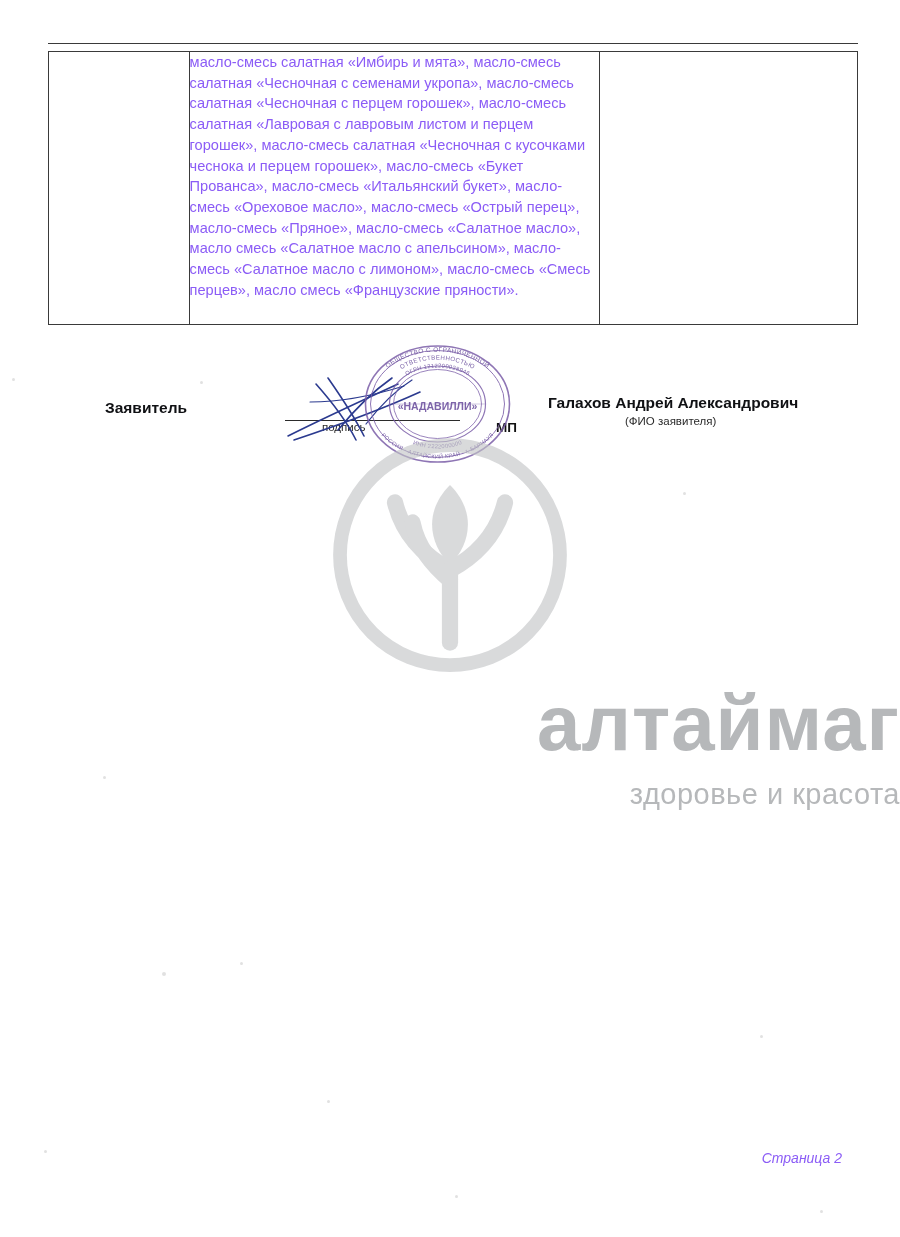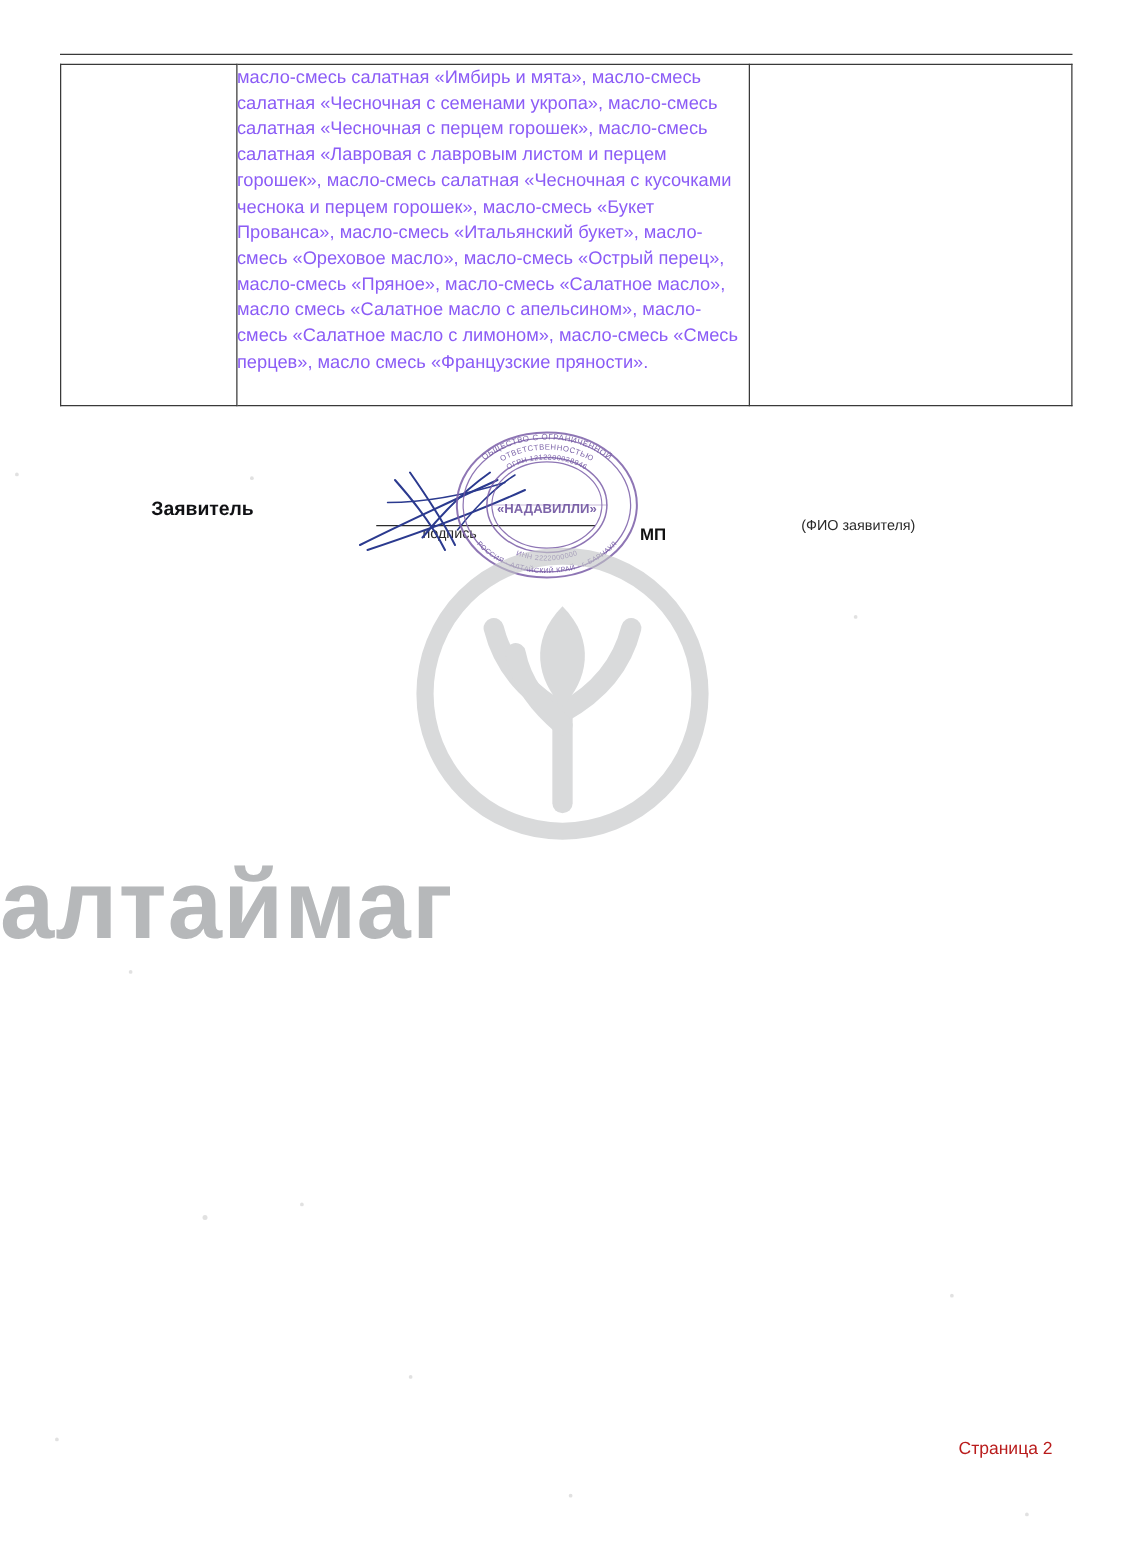--- a/index.html
+++ b/index.html
@@ -57,21 +57,21 @@
     font-size: 14.6px;
     line-height: 1.42;
     text-align: left;
     color: #8b5cf6;
   }
   .cell-right { width: 258px; }
 
   
   .sig-row {
     position: absolute;
-    left: 16px;
+    left: 0;
     top: 385px;
     width: 783px;
     height: 60px;
   }
   .sig-label {
     position: absolute;
     left: 105px;
     top: 14px;
     font-size: 15.5px;
     font-weight: bold;
@@ -138,21 +138,21 @@
     height: 128px;
     pointer-events: none;
   }
 
   
   .watermark {
     position: absolute;
     left: 0;
     top: 430px;
     width: 900px;
-    text-align: left;
+    text-align: right;
     pointer-events: none;
   }
   .wm-mark {
     width: 250px;
     height: 250px;
     margin: 0 auto;
     display: block;
     opacity: .62;
   }
   .wm-title {
@@ -168,21 +168,22 @@
     color: #b6b8ba;
     letter-spacing: .5px;
     margin-top: 16px;
   }
 
   .page-number {
     position: absolute;
     right: 58px;
     top: 1150px;
     font-size: 14px;
-    color: #b91c1c;
+    color: #8b5cf6;
+    font-style: italic;
   }
 </style>
 </head>
 <body>
 
 <div class="page">
 
   <div class="speck" style="left:12px;  top:378px; width:3px; height:3px;"></div>
   <div class="speck" style="left:200px; top:381px; width:3px; height:3px;"></div>
   <div class="speck" style="left:683px; top:492px; width:3px; height:3px;"></div>
@@ -205,20 +206,21 @@
       <td class="cell-right"></td>
     </tr>
   </tbody>
     </table>
 
   <div class="sig-row">
     <div class="sig-label">Заявитель</div>
     <div class="sig-line"></div>
     <div class="sig-caption">подпись</div>
     <div class="mp">МП</div>
+    <div class="applicant-name">Галахов Андрей Александрович</div>
     <div class="applicant-sub">(ФИО заявителя)</div>
   </div>
 
   <svg class="handsign" viewBox="0 0 200 90">
     <g fill="none" stroke="#2b3a8f" stroke-width="1.6" stroke-linecap="round">
       <path d="M8 78 C 40 62, 70 48, 118 26"></path>
       <path d="M14 82 C 50 70, 96 54, 140 34"></path>
       <path d="M36 26 C 52 44, 66 62, 76 82"></path>
       <path d="M48 20 C 62 40, 74 58, 84 78"></path>
       <path d="M58 72 C 76 50, 92 34, 112 20"></path>
@@ -267,17 +269,18 @@
       <circle cx="100" cy="100" r="88" fill="none" stroke="#c2c4c6" stroke-width="11"></circle>
       <g stroke="#c2c4c6" stroke-width="13" stroke-linecap="round" fill="none">
         <path d="M100 170 L100 104"></path>
         <path d="M100 112 C 78 100, 62 82, 56 58"></path>
         <path d="M100 112 C 122 100, 138 82, 144 58"></path>
         <path d="M100 120 C 86 108, 74 94, 70 74"></path>
       </g>
       <path d="M100 108 C 84 92, 78 66, 100 44 C 122 66, 116 92, 100 108 Z" fill="#c2c4c6"></path>
     </svg>
     <div class="wm-title">алтаймаг</div>
+    <div class="wm-sub">здоровье и красота</div>
   </div>
 
   <div class="page-number">Страница 2</div>
 
 </div>
 
 </body></html>

